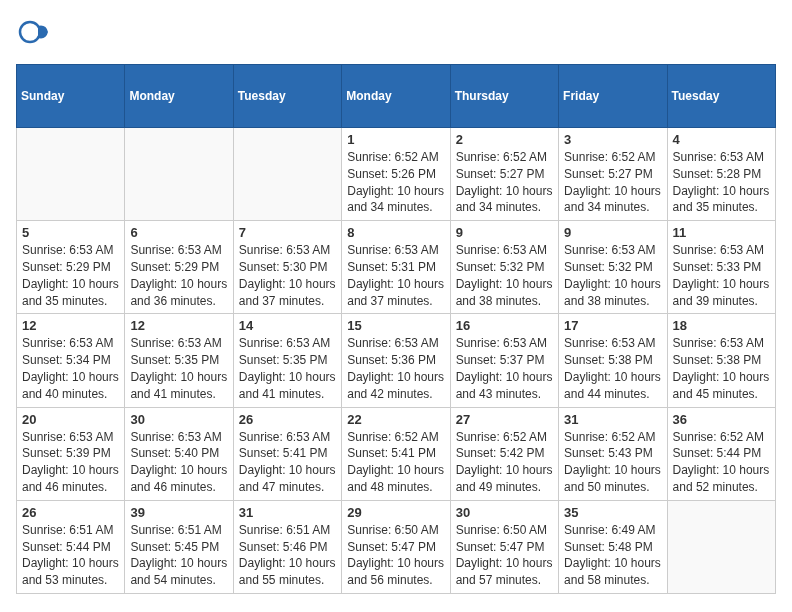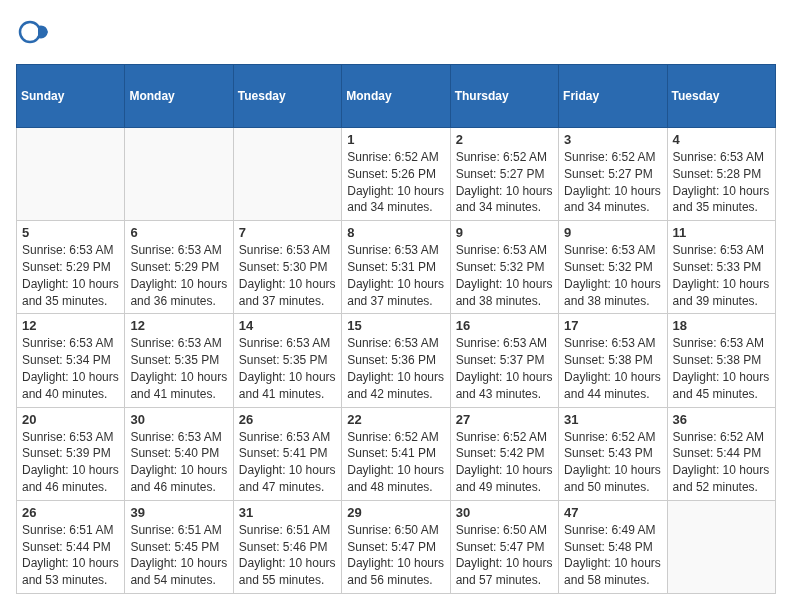--- a/index.html
+++ b/index.html
@@ -340,21 +340,21 @@
 and 56 minutes.</div>
         </td>
         <td>
           <span class="day-num">30</span>
           <div class="day-info" style="white-space: pre-line;">Sunrise: 6:50 AM
 Sunset: 5:47 PM
 Daylight: 10 hours
 and 57 minutes.</div>
         </td>
         <td>
-          <span class="day-num">47</span>
+          <span class="day-num">35</span>
           <div class="day-info" style="white-space: pre-line;">Sunrise: 6:49 AM
 Sunset: 5:48 PM
 Daylight: 10 hours
 and 58 minutes.</div>
         </td>
         <td class="empty"></td>
       </tr>
     </tbody>
 </table>
 

